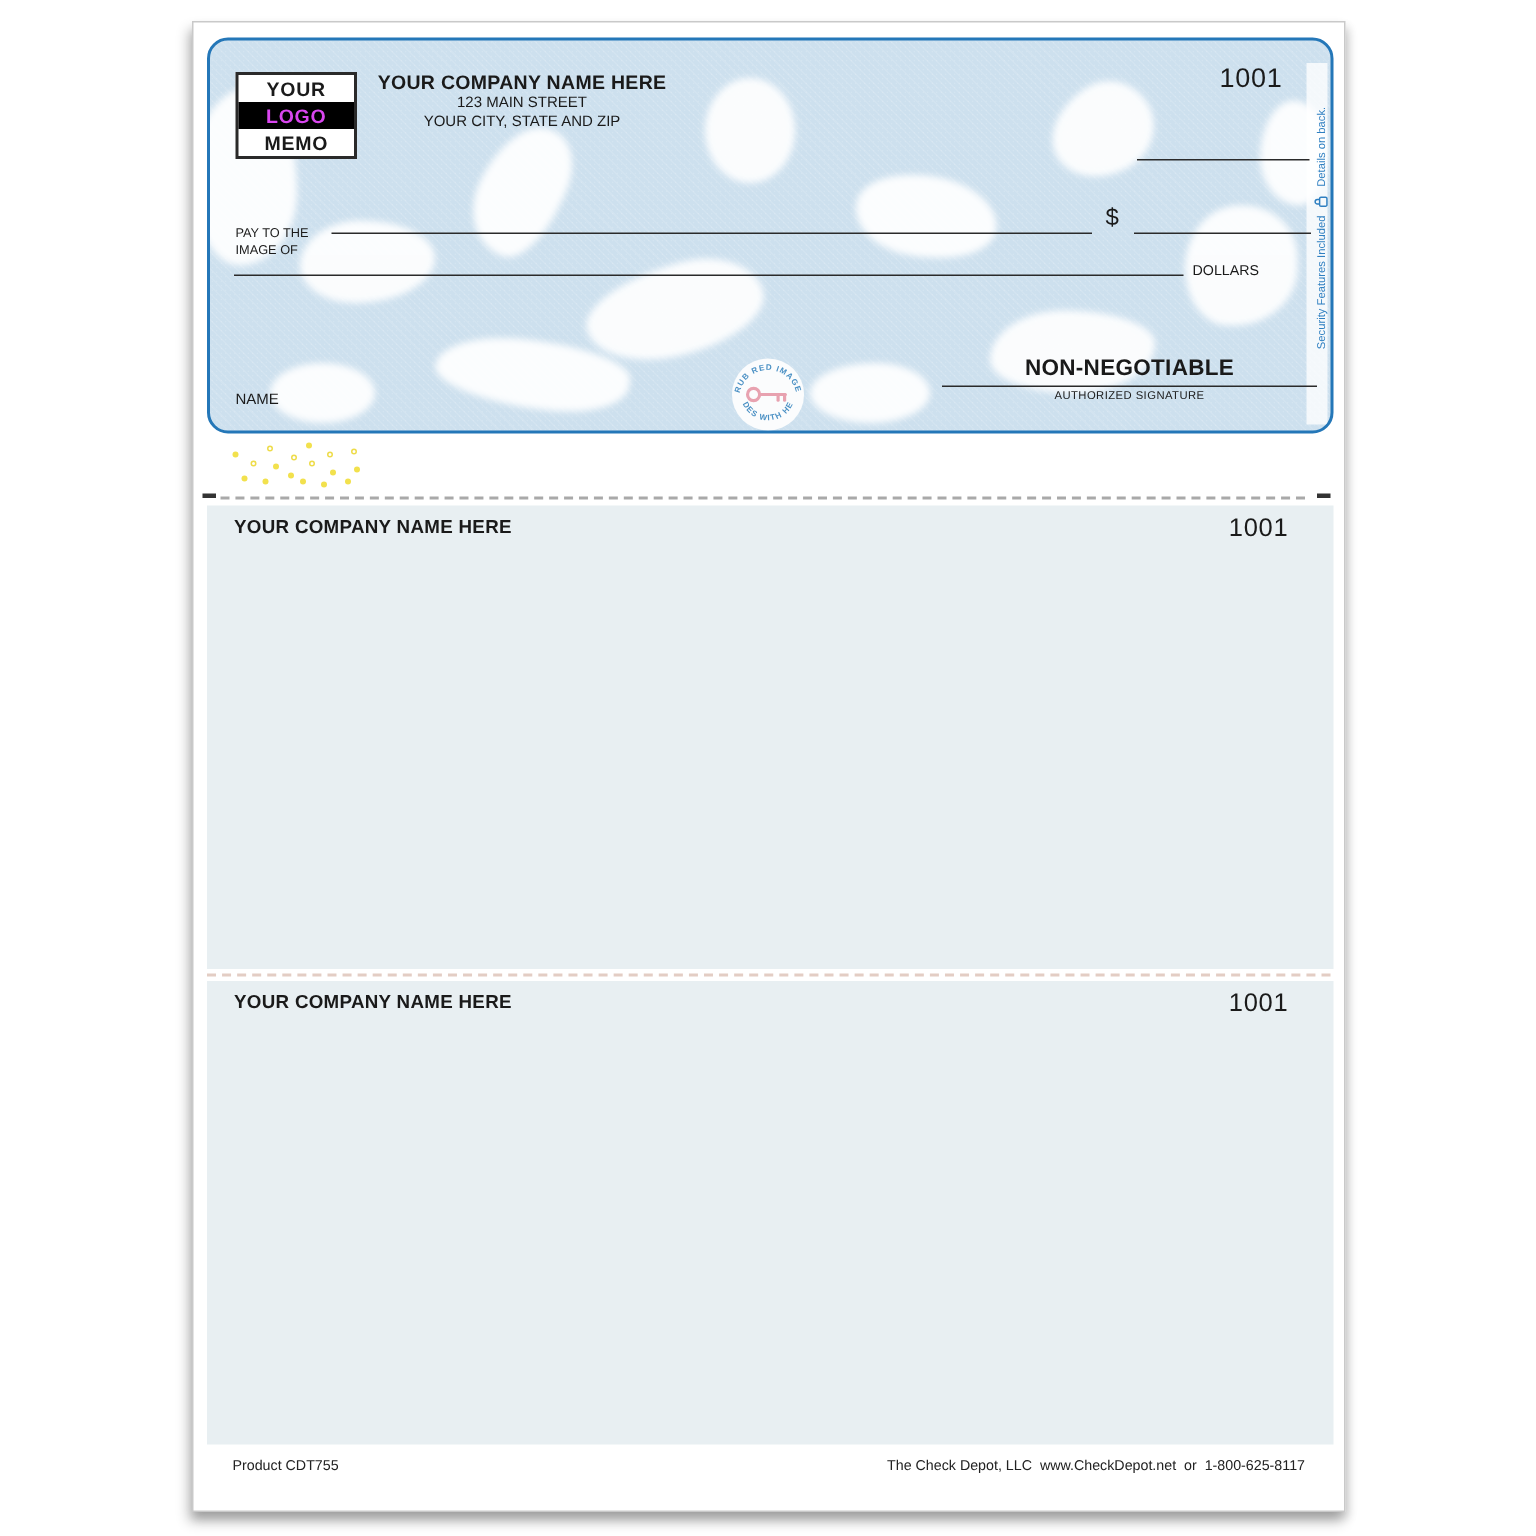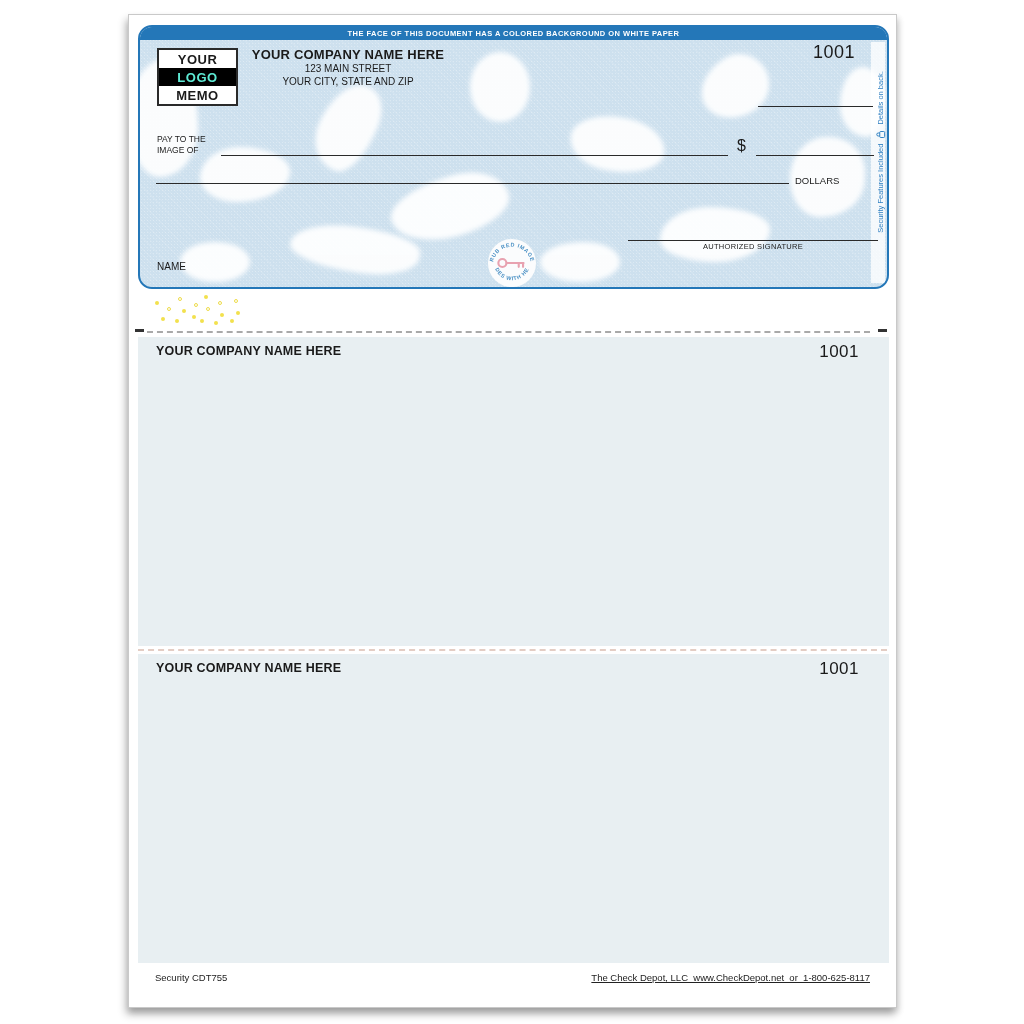--- a/index.html
+++ b/index.html
@@ -20,35 +20,35 @@
   .blob { position:absolute; background:#fff; filter:blur(2.5px); opacity:.92; }
   .banner { position:relative; height:13px; background:#2477b8; border-radius:10px 10px 0 0;
             display:flex; align-items:center; justify-content:center; z-index:5; }
   .banner span { color:#fff; font-size:7.5px; font-weight:bold; letter-spacing:.45px; }
 
   .logo-box { position:absolute; left:17px; top:21px; width:81px; height:58px;
               border:2px solid #2a2a2a; background:#fff; z-index:3;
               display:flex; flex-direction:column; }
   .logo-box div { flex:1; display:flex; align-items:center; justify-content:center;
                   font-weight:bold; font-size:13px; letter-spacing:.5px; }
-  .logo-box .logo-mid { background:#000; color:#5eead4; }
+  .logo-box .logo-mid { background:#000; color:#d946ef; }
 
   .company-block { position:absolute; left:108px; top:20px; width:200px; text-align:center; z-index:3; }
   .company-name { font-weight:bold; font-size:13px; letter-spacing:.2px; }
   .company-addr { font-size:10px; line-height:1.3; }
 
   .check-number { position:absolute; right:32px; top:15px; font-size:18px; letter-spacing:.5px; z-index:3; }
 
   .rule { position:absolute; border-bottom:1.3px solid #2a2a2a; z-index:3; }
   .date-line   { left:618px; top:79px;  width:115px; }
   .payee-line  { left:81px;  top:128px; width:507px; }
   .amount-line { left:616px; top:128px; width:118px; }
   .dollars-line{ left:16px;  top:156px; width:633px; }
 
-  .payto { position:absolute; left:17px; top:107px; font-size:8.5px; line-height:1.25; z-index:3; }
+  .payto { position:absolute; left:17px; top:123px; font-size:8.5px; line-height:1.25; z-index:3; }
   .dollar-sign { position:absolute; left:597px; top:110px; font-size:16px; z-index:3; }
   .dollars-label { position:absolute; left:655px; top:148px; font-size:9.5px; z-index:3; }
   .memo-label { position:absolute; left:17px; top:234px; font-size:10px; z-index:3; }
 
   .seal { position:absolute; left:347px; top:211px; width:50px; height:50px; z-index:3; }
 
   .nn-block { position:absolute; left:488px; top:210px; width:250px; text-align:center; z-index:3; }
   .nn-label { font-size:15px; font-weight:bold; letter-spacing:.2px; }
   .sig-line { border-top:1.4px solid #2a2a2a; margin-top:3px; }
   .auth-label { font-size:7.5px; letter-spacing:.3px; margin-top:1px; }
@@ -77,21 +77,21 @@
   .stub-2 { top:639px; }
   .stub-head { display:flex; justify-content:space-between; align-items:flex-start;
                padding:7px 30px 0 18px; }
   .stub-company { font-weight:bold; font-size:12.5px; letter-spacing:.2px; }
   .stub-number { font-size:17px; letter-spacing:.5px; margin-top:-2px; }
 
   .perf2 { position:absolute; left:9px; right:9px; top:634px; border-top:2px dashed #e3cdc4; }
 
   
   .footer-product { position:absolute; left:26px; top:957px; font-size:9.5px; color:#222; }
-  .footer-vendor  { position:absolute; right:26px; top:957px; font-size:9.5px; color:#222; white-space:pre;text-decoration:underline; }
+  .footer-vendor  { position:absolute; right:26px; top:957px; font-size:9.5px; color:#222; white-space:pre; }
 </style>
 </head>
 <body>
 
 <div class="sheet">
 
   <div class="check">
 
     <div>
       <div class="blob" style="left:-12px;top:30px;width:70px;height:120px;border-radius:60% 40% 55% 45%/50% 60% 40% 50%;"></div>
@@ -102,23 +102,20 @@
       <div class="blob" style="left:430px;top:90px;width:95px;height:55px;border-radius:55% 45% 60% 40%/50%; transform:rotate(12deg);"></div>
       <div class="blob" style="left:520px;top:180px;width:110px;height:55px;border-radius:45% 55% 50% 50%/60% 40% 60% 40%;"></div>
       <div class="blob" style="left:560px;top:30px;width:70px;height:60px;border-radius:60% 40% 45% 55%/50%; transform:rotate(-30deg);"></div>
       <div class="blob" style="left:650px;top:110px;width:75px;height:80px;border-radius:50% 50% 60% 40%/55% 45% 50% 50%;"></div>
       <div class="blob" style="left:150px;top:200px;width:130px;height:45px;border-radius:50% 50% 45% 55%/60% 40% 55% 45%; transform:rotate(8deg);"></div>
       <div class="blob" style="left:40px;top:215px;width:70px;height:40px;border-radius:50%;"></div>
       <div class="blob" style="left:400px;top:215px;width:80px;height:40px;border-radius:55% 45% 50% 50%/50%;"></div>
       <div class="blob" style="left:700px;top:40px;width:45px;height:70px;border-radius:50% 50% 40% 60%/55% 45% 55% 45%;"></div>
     </div>
 
-    <div class="banner">
-      <span>THE FACE OF THIS DOCUMENT HAS A COLORED BACKGROUND ON WHITE PAPER</span>
-    </div>
 
     <div class="logo-box">
       <div>YOUR</div>
       <div class="logo-mid">LOGO</div>
       <div>MEMO</div>
     </div>
 
     <div class="company-block">
       <div class="company-name">YOUR COMPANY NAME HERE</div>
       <div class="company-addr">123 MAIN STREET</div>
@@ -153,20 +150,21 @@
       </text>
       <g stroke="#e8a2b0" stroke-width="2.2" fill="none" stroke-linecap="round">
         <circle cx="16" cy="26" r="4.2"></circle>
         <line x1="20.5" y1="26" x2="38" y2="26"></line>
         <line x1="33" y1="26" x2="33" y2="30"></line>
         <line x1="37.5" y1="26" x2="37.5" y2="30"></line>
       </g>
     </svg>
 
     <div class="nn-block">
+      <div class="nn-label">NON-NEGOTIABLE</div>
       <div class="sig-line"></div>
       <div class="auth-label">AUTHORIZED SIGNATURE</div>
     </div>
 
     <div class="side-strip"></div>
     <div class="side-text">
       <span>Security Features Included</span>
       <svg width="9" height="11" viewBox="0 0 12 14">
         <rect x="2" y="6" width="8" height="6.5" rx="1.2" fill="none" stroke="#2e7fc1" stroke-width="1.3"></rect>
         <path d="M 4 6 V 4 a 2 2 0 0 1 4 0 V 6" fill="none" stroke="#2e7fc1" stroke-width="1.3"></path>
@@ -209,16 +207,16 @@
 
   <div class="perf2"></div>
 
   <div class="stub stub-2">
     <div class="stub-head">
       <span class="stub-company">YOUR COMPANY NAME HERE</span>
       <span class="stub-number">1001</span>
     </div>
   </div>
 
-  <div class="footer-product">Security CDT755</div>
+  <div class="footer-product">Product CDT755</div>
   <div class="footer-vendor">The Check Depot, LLC  www.CheckDepot.net  or  1-800-625-8117</div>
 
 </div>
 
 </body></html>

